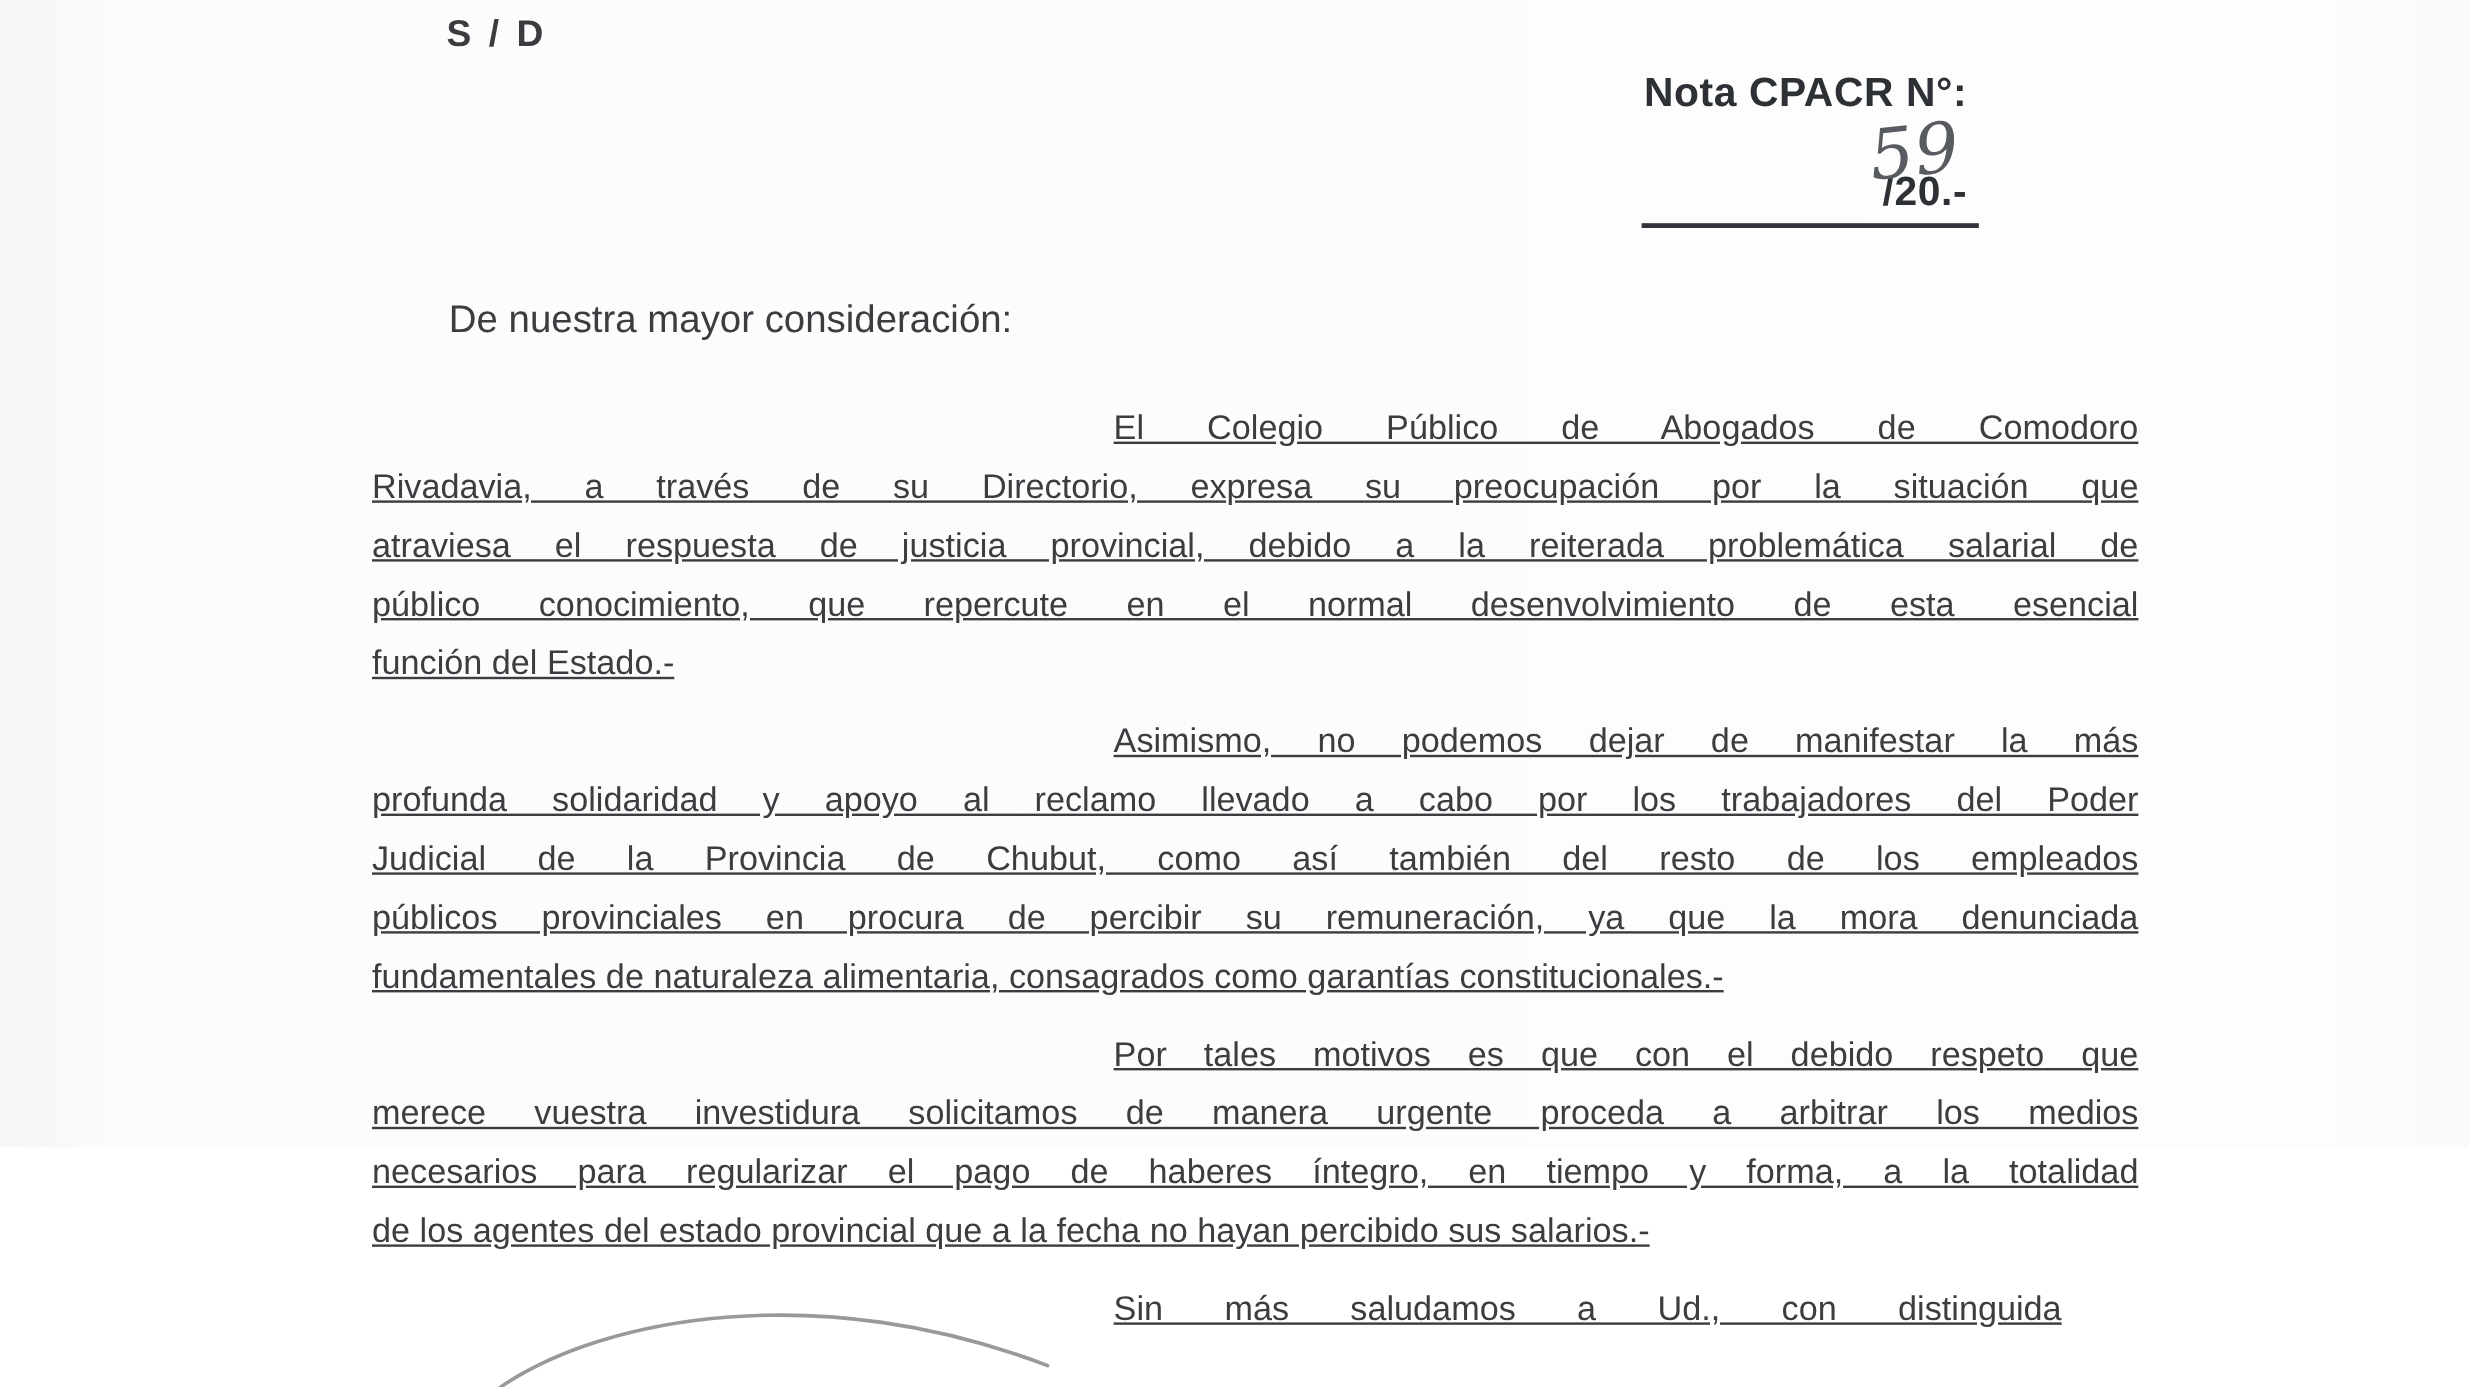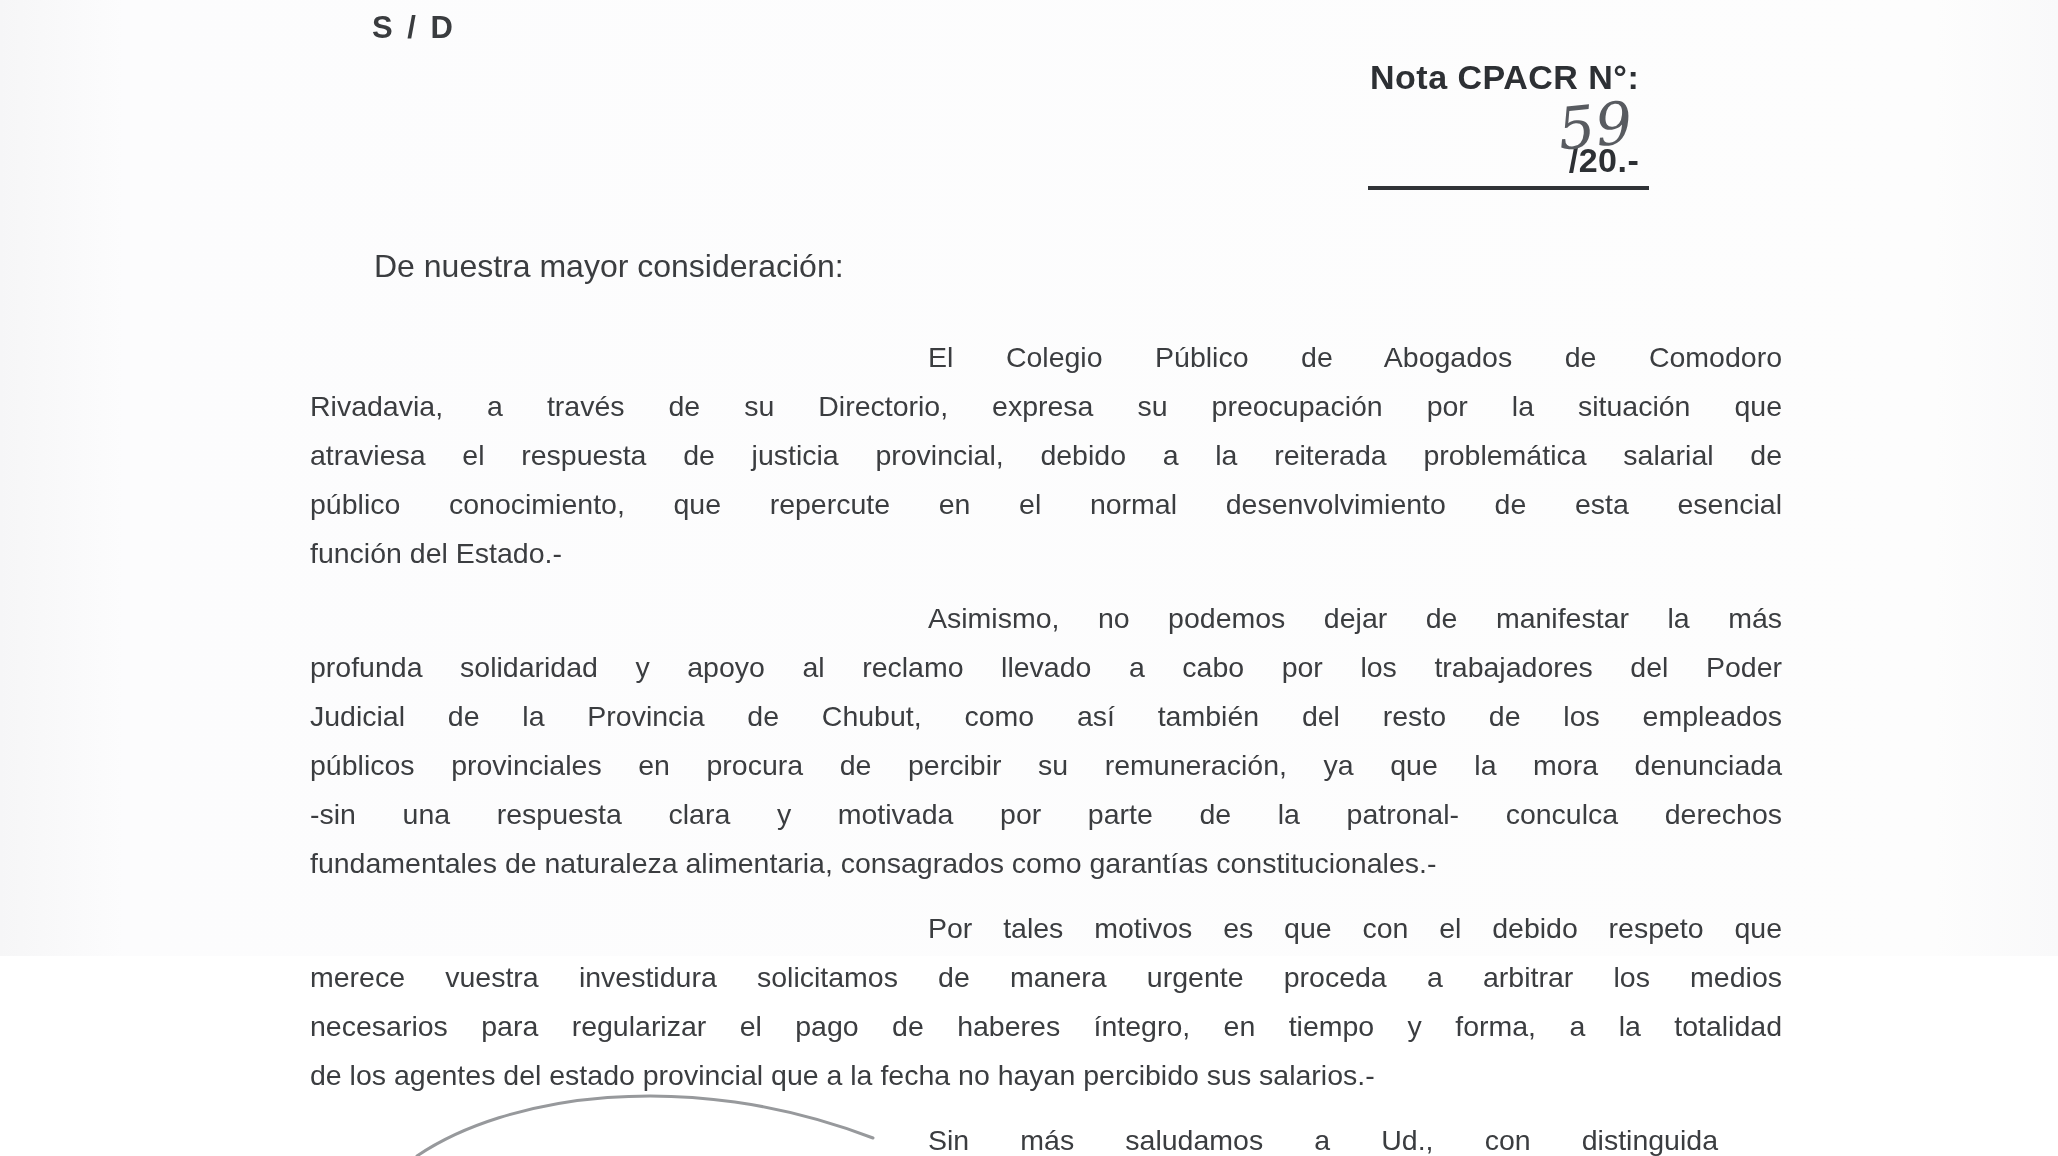--- a/index.html
+++ b/index.html
@@ -41,21 +41,21 @@
   }
   .greeting {
     position: absolute; left: 374px; top: 248px;
     font-size: 32px; color: #3b3d40;
   }
   .body-text {
     position: absolute; left: 310px; top: 333px;
     width: 1472px;
     font-size: 28.5px; color: #3b3d40;
   }
-  .para { margin: 0 0 16px 0; }
+  .para { margin: 0 0 16px 0; text-decoration: underline; }
   .line {
     line-height: 49px;
     text-align: justify;
     -moz-text-align-last: justify;
     text-align-last: justify;
   }
   .line.first { padding-left: 618px; }
   .line.last {
     -moz-text-align-last: left;
     text-align-last: left;
@@ -86,21 +86,20 @@
         <div class="line">Rivadavia, a través de su Directorio, expresa su preocupación por la situación que</div>
         <div class="line">atraviesa el respuesta de justicia provincial, debido a la reiterada problemática salarial de</div>
         <div class="line">público conocimiento, que repercute en el normal desenvolvimiento de esta esencial</div>
         <div class="line last">función del Estado.-</div>
       </div>
       <div class="para">
         <div class="line first">Asimismo, no podemos dejar de manifestar la más</div>
         <div class="line">profunda solidaridad y apoyo al reclamo llevado a cabo por los trabajadores del Poder</div>
         <div class="line">Judicial de la Provincia de Chubut, como así también del resto de los empleados</div>
         <div class="line">públicos provinciales en procura de percibir su remuneración, ya que la mora denunciada</div>
-        <div class="line">-sin una respuesta clara y motivada por parte de la patronal- conculca derechos</div>
         <div class="line last">fundamentales de naturaleza alimentaria, consagrados como garantías constitucionales.-</div>
       </div>
       <div class="para">
         <div class="line first">Por tales motivos es que con el debido respeto que</div>
         <div class="line">merece vuestra investidura solicitamos de manera urgente proceda a arbitrar los medios</div>
         <div class="line">necesarios para regularizar el pago de haberes íntegro, en tiempo y forma, a la totalidad</div>
         <div class="line last">de los agentes del estado provincial que a la fecha no hayan percibido sus salarios.-</div>
       </div>
       <div class="para closing">
         <div class="line first">Sin más saludamos a Ud., con distinguida</div>

